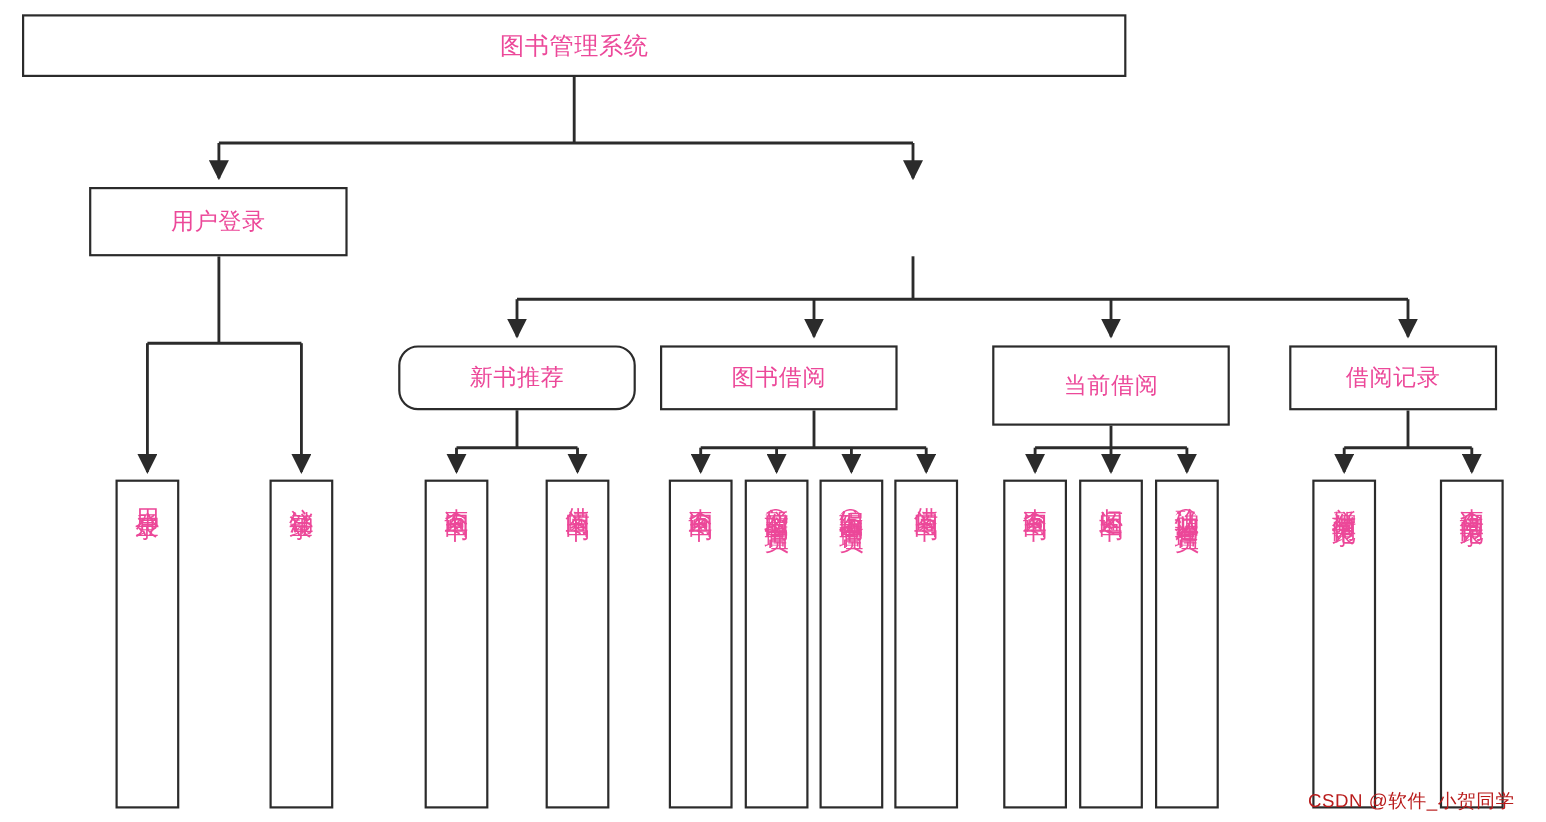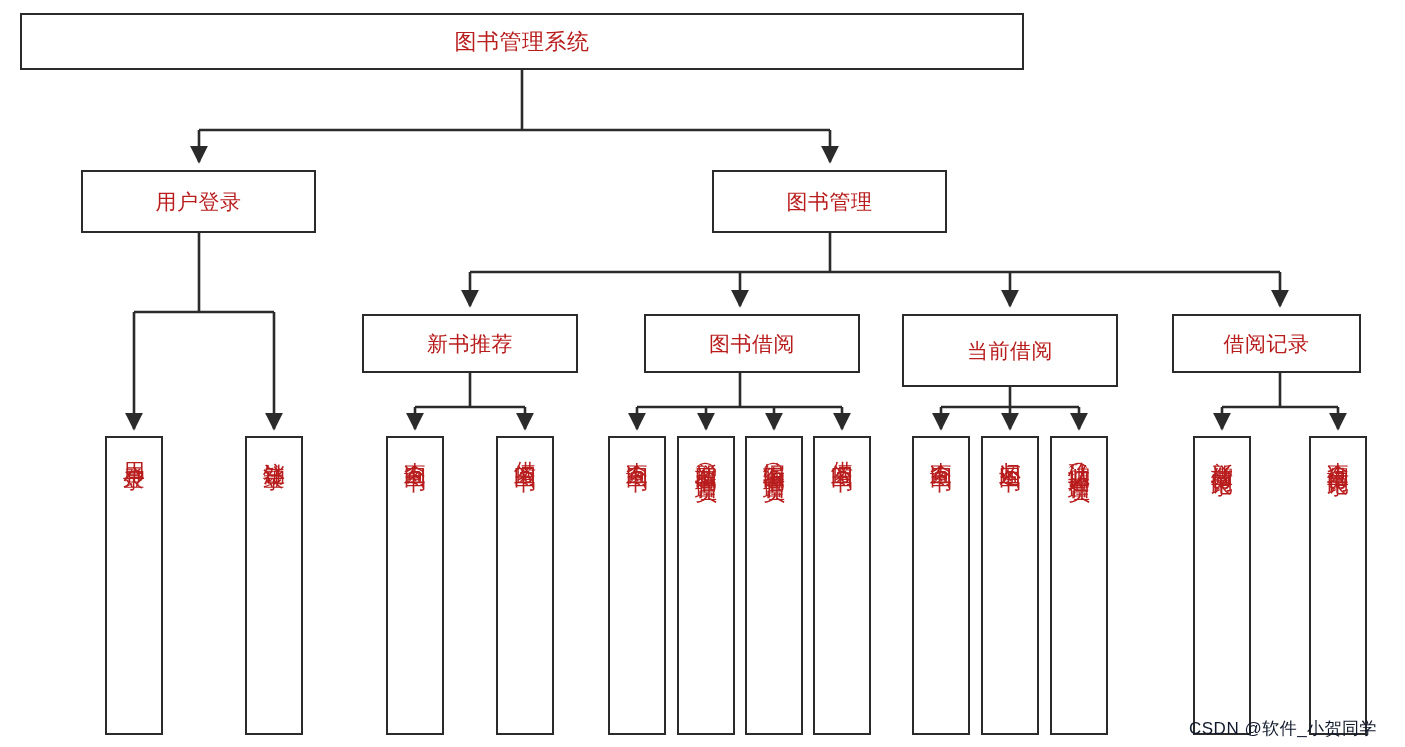--- a/index.html
+++ b/index.html
@@ -15,40 +15,40 @@
     box-sizing:border-box;
     background:#ffffff;
     border:2px solid #2b2b2b;
     display:flex;
     align-items:center;
     justify-content:center;
     line-height:1.0;
   }
   .node .lbl{
     display:block;
-    color:#b91c1c;
+    color:#ec4899;
     letter-spacing:0.5px;
     white-space:pre-wrap;
   }
   .h-node .lbl{font-size:21px;}
   .root .lbl{font-size:22px;}
   .v-node{align-items:flex-start;justify-content:center;padding-top:6px;}
   .v-node .lbl{
     writing-mode:vertical-rl;
     text-orientation:upright;
     font-size:22px;
     letter-spacing:3px;
     line-height:1.0;
     height:auto;
   }
   .v-node.tall .lbl{font-size:22px;}
   .watermark{
     position:absolute;
     font-size:17px;
-    color:#0f172a;
+    color:#b91c1c;
     letter-spacing:0.5px;
     white-space:nowrap;
     user-select:none;
   }
 </style>
 </head>
 <body>
 
 <div id="stage">
 
@@ -103,29 +103,26 @@
   </svg>
 
   <div class="node root h-node" style="left:20px;top:13px;width:1004px;height:57px;">
     <span class="lbl">图书管理系统</span>
   </div>
 
   <div class="node h-node" style="left:81px;top:170px;width:235px;height:63px;">
     <span class="lbl">用户登录</span>
   </div>
 
-  <div class="node h-node" style="left:712px;top:170px;width:235px;height:63px;">
-    <span class="lbl">图书管理</span>
-  </div>
 
-  <div class="node h-node" style="left:362px;top:314px;width:216px;height:59px;">
+  <div class="node h-node" style="left:362px;top:314px;width:216px;height:59px;border-radius:18px;">
     <span class="lbl">新书推荐</span>
   </div>
 
-  <div class="node h-node" style="left:644px;top:314px;width:216px;height:59px;">
+  <div class="node h-node" style="left:600px;top:314px;width:216px;height:59px;">
     <span class="lbl">图书借阅</span>
   </div>
 
   <div class="node h-node" style="left:902px;top:314px;width:216px;height:73px;">
     <span class="lbl">当前借阅</span>
   </div>
 
   <div class="node h-node" style="left:1172px;top:314px;width:189px;height:59px;">
     <span class="lbl">借阅记录</span>
   </div>

